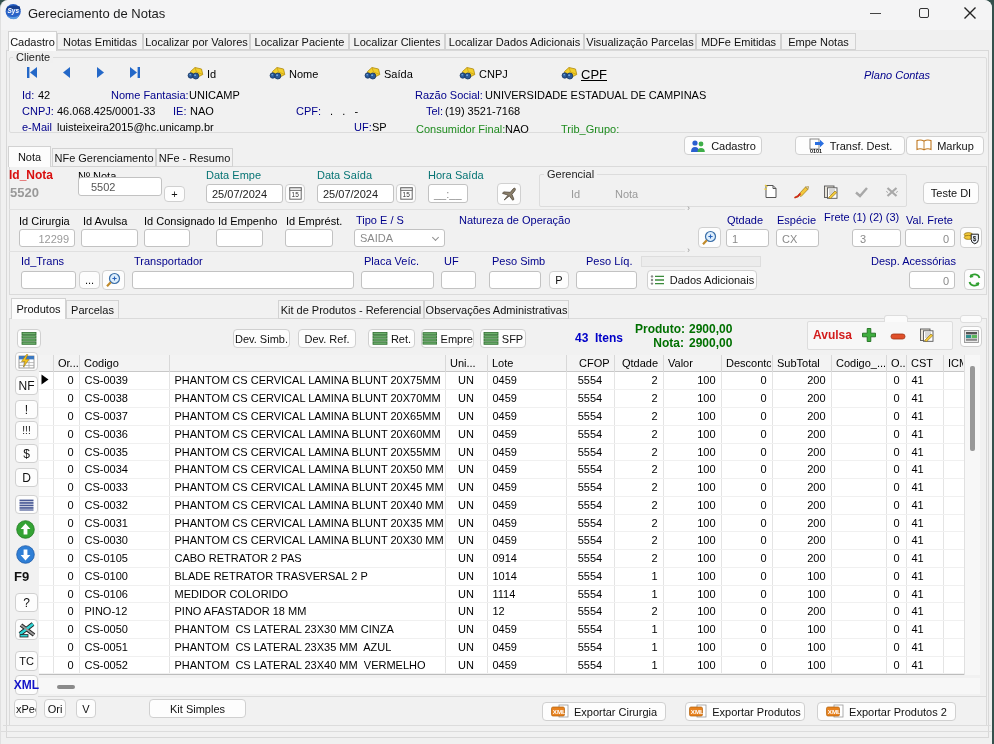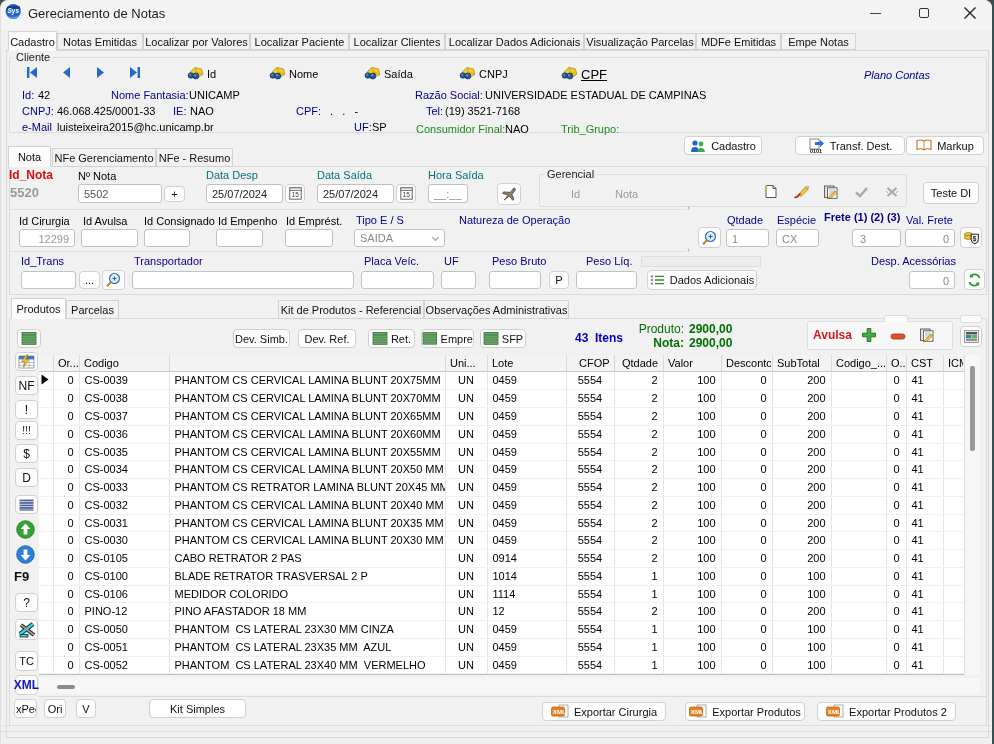--- a/index.html
+++ b/index.html
@@ -168,23 +168,23 @@
       </svg>
       <span>Markup</span>
     </div>
 <div class="ab" style="left:8px;top:166px;width:978px;height:129px;background:#f1f1f1;border:1px solid #dadada;"></div>
 <div class="tab tabon" style="left:7px;top:146px;width:43px;height:21px;">Nota</div>
 <div class="tab" style="left:51px;top:148px;width:104px;height:19px;">NFe Gerenciamento</div>
 <div class="tab" style="left:155px;top:148px;width:77px;height:19px;">NFe - Resumo</div>
 <div class="ab" style="left:8px;top:169px;font-size:12px;color:#d90f0f;font-weight:bold;">Id_Nota</div>
 <div class="ab" style="left:9px;top:186px;font-size:13px;color:#999;font-weight:bold;">5520</div>
 <div class="ab" style="left:77px;top:170px;font-size:11px;color:#000;font-weight:normal;">Nº Nota</div>
-<div class="inp" style="left:77px;top:184px;width:84px;height:19px;text-align:left;color:#555;font-size:11px;padding:0 5px;line-height:19px;">5502</div>
+<div class="inp" style="left:77px;top:177px;width:84px;height:19px;text-align:left;color:#555;font-size:11px;padding:0 12px;line-height:19px;">5502</div>
 <div class="btn" style="left:163px;top:186px;width:21px;height:16px;font-size:11px;">+</div>
-<div class="ab" style="left:205px;top:169px;font-size:11px;color:#067474;font-weight:normal;">Data Desp</div>
+<div class="ab" style="left:205px;top:169px;font-size:11px;color:#067474;font-weight:normal;">Data Empe</div>
 <div class="inp" style="left:205px;top:184px;width:77px;height:19px;text-align:left;color:#222;font-size:11px;padding:0 5px;line-height:19px;">25/07/2024</div>
 <div class="btn" style="left:284px;top:184px;width:20px;height:19px;font-size:11px;">
       <svg width="13" height="13" viewBox="0 0 13 13" style="">
         <rect x="0.8" y="0.8" width="11.4" height="11.4" fill="#fff" stroke="#666" stroke-width="1"></rect>
         <rect x="0.8" y="0.8" width="11.4" height="2.6" fill="#e8e8e8" stroke="#666" stroke-width="0.8"></rect>
         <text x="2.6" y="10" font-size="6.5" fill="#333" font-family="Liberation Sans">15</text>
       </svg>
     </div>
 <div class="ab" style="left:316px;top:169px;font-size:11px;color:#067474;font-weight:normal;">Data Saída</div>
 <div class="inp" style="left:316px;top:184px;width:77px;height:19px;text-align:left;color:#222;font-size:11px;padding:0 5px;line-height:19px;">25/07/2024</div>
@@ -249,21 +249,21 @@
 <div class="ab" style="left:686px;top:245px;font-size:9px;color:#999;">›</div>
 <div class="ab" style="left:18px;top:215px;font-size:11px;color:#000;font-weight:normal;">Id Cirurgia</div>
 <div class="ab" style="left:82px;top:215px;font-size:11px;color:#000;font-weight:normal;">Id Avulsa</div>
 <div class="ab" style="left:143px;top:215px;font-size:11px;color:#000;font-weight:normal;">Id Consignado</div>
 <div class="ab" style="left:217px;top:215px;font-size:11px;color:#000;font-weight:normal;">Id Empenho</div>
 <div class="ab" style="left:285px;top:215px;font-size:11px;color:#000;font-weight:normal;">Id Emprést.</div>
 <div class="ab" style="left:355px;top:214px;font-size:11px;color:#00008b;font-weight:normal;">Tipo E / S</div>
 <div class="ab" style="left:458px;top:214px;font-size:11px;color:#00008b;font-weight:normal;">Natureza de Operação</div>
 <div class="ab" style="left:726px;top:214px;font-size:11px;color:#00008b;font-weight:normal;">Qtdade</div>
 <div class="ab" style="left:776px;top:214px;font-size:11px;color:#00008b;font-weight:normal;">Espécie</div>
-<div class="ab" style="left:823px;top:211px;font-size:11px;color:#00008b;font-weight:bold;">Frete (1) (2) (3)</div>
+<div class="ab" style="left:823px;top:211px;font-size:11px;color:#00008b;font-weight:normal;">Frete (1) (2) (3)</div>
 <div class="ab" style="left:905px;top:214px;font-size:11px;color:#00008b;font-weight:normal;">Val. Frete</div>
 <div class="inp" style="left:18px;top:229px;width:56px;height:18px;text-align:right;color:#9a9a9a;font-size:11px;padding:0 5px;line-height:18px;">12299</div>
 <div class="inp" style="left:80px;top:229px;width:57px;height:18px;text-align:left;color:#6e6e6e;font-size:11px;padding:0 5px;line-height:18px;"></div>
 <div class="inp" style="left:143px;top:229px;width:46px;height:18px;text-align:left;color:#6e6e6e;font-size:11px;padding:0 5px;line-height:18px;"></div>
 <div class="inp" style="left:215px;top:229px;width:47px;height:18px;text-align:left;color:#6e6e6e;font-size:11px;padding:0 5px;line-height:18px;"></div>
 <div class="inp" style="left:284px;top:229px;width:48px;height:18px;text-align:left;color:#6e6e6e;font-size:11px;padding:0 5px;line-height:18px;"></div>
 <div class="inp" style="left:353px;top:229px;width:91px;height:18px;color:#8a8a8a;font-size:11px;line-height:17px;padding:0 5px;">SAIDA<span class="carr"></span></div>
 <div class="btn" style="left:697px;top:227px;width:23px;height:21px;font-size:11px;">
       <svg width="18" height="16" viewBox="0 0 18 16" style="">
         <circle cx="9.5" cy="6.5" r="5" fill="#ddeefc" stroke="#3a6ea8" stroke-width="1.2"></circle>
@@ -292,21 +292,21 @@
         <path d="M5.8 10.3 L2 14.2" stroke="#c08a2a" stroke-width="2.2"></path>
         <path d="M9.5 4.4 v4.2 M7.4 6.5 h4.2" stroke="#2a62b8" stroke-width="1.1"></path>
       </svg>
     </div>
 <div class="ab" style="left:133px;top:255px;font-size:11px;color:#00008b;font-weight:normal;">Transportador</div>
 <div class="inp" style="left:131px;top:271px;width:222px;height:18px;text-align:left;color:#6e6e6e;font-size:11px;padding:0 5px;line-height:18px;"></div>
 <div class="ab" style="left:363px;top:255px;font-size:11px;color:#00008b;font-weight:normal;">Placa Veíc.</div>
 <div class="inp" style="left:360px;top:271px;width:73px;height:18px;text-align:left;color:#6e6e6e;font-size:11px;padding:0 5px;line-height:18px;"></div>
 <div class="ab" style="left:443px;top:255px;font-size:11px;color:#00008b;font-weight:normal;">UF</div>
 <div class="inp" style="left:440px;top:271px;width:35px;height:18px;text-align:left;color:#6e6e6e;font-size:11px;padding:0 5px;line-height:18px;"></div>
-<div class="ab" style="left:491px;top:255px;font-size:11px;color:#00008b;font-weight:normal;">Peso Bruto</div>
+<div class="ab" style="left:491px;top:255px;font-size:11px;color:#00008b;font-weight:normal;">Peso Simb</div>
 <div class="inp" style="left:488px;top:271px;width:52px;height:18px;text-align:left;color:#6e6e6e;font-size:11px;padding:0 5px;line-height:18px;"></div>
 <div class="btn" style="left:548px;top:271px;width:20px;height:18px;font-size:11px;">P</div>
 <div class="ab" style="left:585px;top:255px;font-size:11px;color:#00008b;font-weight:normal;">Peso Líq.</div>
 <div class="inp" style="left:575px;top:271px;width:61px;height:18px;text-align:left;color:#6e6e6e;font-size:11px;padding:0 5px;line-height:18px;"></div>
 <div class="ab" style="left:640px;top:256px;width:120px;height:11px;background:#ececec;border:1px solid #ddd;"></div>
 <div class="btn" style="left:646px;top:270px;width:110px;height:20px;font-size:11px;">
       <svg width="15" height="12" viewBox="0 0 15 12" style="">
         <circle cx="2" cy="2.4" r="1.2" fill="#888"></circle>
         <circle cx="2" cy="6" r="1.2" fill="#888"></circle>
         <circle cx="2" cy="9.6" r="1.2" fill="#888"></circle>
@@ -368,21 +368,21 @@
         <g fill="#6db06d" stroke="#2e6e2e" stroke-width="0.8">
           <rect x="1" y="0.5" width="14" height="2.2"></rect>
           <rect x="1" y="3.7" width="14" height="2.2"></rect>
           <rect x="1" y="6.9" width="14" height="2.2"></rect>
           <rect x="1" y="10.1" width="14" height="2.2"></rect>
         </g>
       </svg>
       <span>SFP</span>
     </div>
 <div class="ab" style="left:574px;top:332px;font-size:12px;color:#0000c8;font-weight:bold;">43&nbsp; Itens</div>
-<div class="ab" style="left:634px;top:323px;font-size:12px;color:#007000;font-weight:normal;width:49px;text-align:right;">Produto:</div>
+<div class="ab" style="left:634px;top:323px;font-size:12px;color:#007000;font-weight:bold;width:49px;text-align:right;">Produto:</div>
 <div class="ab" style="left:688px;top:323px;font-size:12px;color:#007000;font-weight:bold;">2900,00</div>
 <div class="ab" style="left:634px;top:337px;font-size:12px;color:#007000;font-weight:bold;width:49px;text-align:right;">Nota:</div>
 <div class="ab" style="left:688px;top:337px;font-size:12px;color:#007000;font-weight:bold;">2900,00</div>
 <div class="ab" style="left:806px;top:321px;width:146px;height:29px;background:#f7f7f7;border:1px solid #ddd;border-radius:2px;"></div>
 <div class="ab" style="left:883px;top:315px;width:24px;height:7px;background:#fbfbfb;border:1px solid #ddd;border-bottom:none;border-radius:3px 3px 0 0;"></div>
 <div class="ab" style="left:812px;top:329px;font-size:12px;color:#d21c1c;font-weight:bold;">Avulsa</div>
 <div class="ab" style="left:860px;top:327px;">
       <svg width="16" height="16" viewBox="0 0 16 16" style="">
         <path d="M6.2 1.5 h3.6 v4.7 h4.7 v3.6 h-4.7 v4.7 h-3.6 v-4.7 h-4.7 v-3.6 h4.7 Z" fill="#3fae3f" stroke="#1e6e1e" stroke-width="0.9"></path>
       </svg>
@@ -611,21 +611,21 @@
             <td style="text-align:right;">200</td>
             <td></td>
             <td style="text-align:right;padding:0 6px;">0</td>
             <td>41</td>
             <td style="border-right:none;"></td>
           </tr>
 <tr>
             <td style="padding:0 2px;"></td>
             <td style="text-align:right;">0</td>
             <td>CS-0033</td>
-            <td>PHANTOM CS RETRATOR LAMINA BLUNT 20X45 MM</td>
+            <td>PHANTOM CS CERVICAL LAMINA BLUNT 20X45 MM</td>
             <td style="text-align:center;">UN</td>
             <td>0459</td>
             <td style="text-align:center;">5554</td>
             <td style="text-align:right;">2</td>
             <td style="text-align:right;">100</td>
             <td style="text-align:right;">0</td>
             <td style="text-align:right;">200</td>
             <td></td>
             <td style="text-align:right;padding:0 6px;">0</td>
             <td>41</td>

